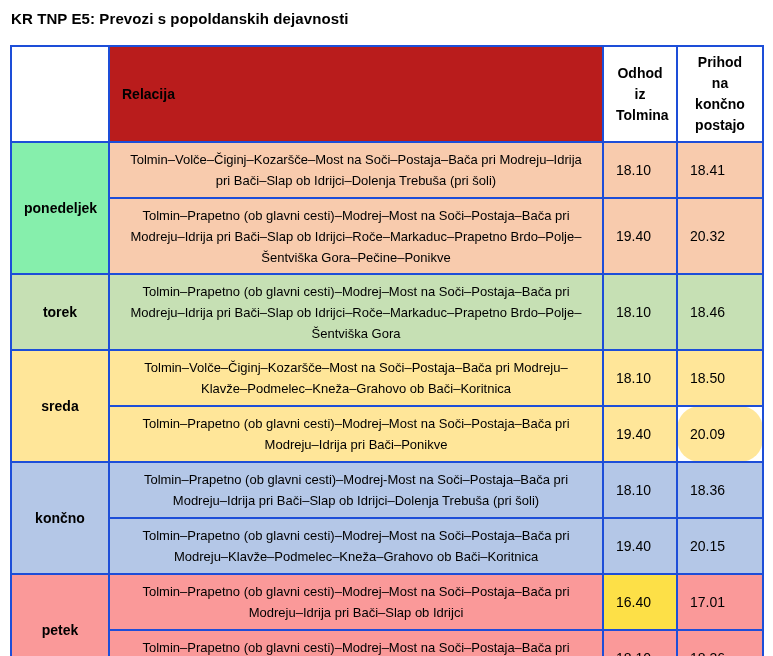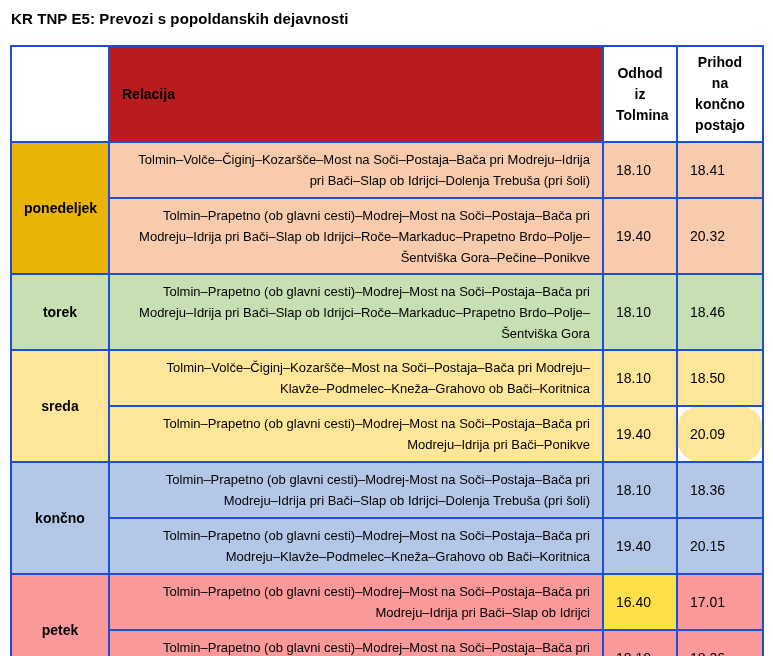--- a/index.html
+++ b/index.html
@@ -61,21 +61,21 @@
     font-weight: bold;
     padding: 5px 4px;
   }
   td.day-cell {
     text-align: center;
     font-weight: bold;
     font-size: 14px;
     padding: 5px 2px;
   }
   td.route-cell {
-    text-align: right;
+    text-align: center;
     font-size: 13px;
   }
   td.time-cell {
     font-size: 14px;
     padding: 5px 2px;
   }
   tr.line2 td { height: 44px; }
   tr.line3 td { height: 64px; }
 </style>
 </head>
@@ -95,21 +95,21 @@
     <thead>
       <tr>
         <th class="h-blank"></th>
         <th class="h-route">Relacija</th>
         <th class="h-time">Odhod iz Tolmina</th>
         <th class="h-time">Prihod na končno postajo</th>
       </tr>
     </thead>
     <tbody id="schedule-body">
         <tr class="line2">
-          <td class="day-cell" rowspan="2" style="background: #eab308;">ponedeljek</td>
+          <td class="day-cell" rowspan="2" style="background: #86efac;">ponedeljek</td>
           <td class="route-cell" style="background: rgb(248, 203, 173);">Tolmin–Volče–Čiginj–Kozaršče–Most na Soči–Postaja–Bača pri Modreju–Idrija pri Bači–Slap ob Idrijci–Dolenja Trebuša (pri šoli)</td>
           <td class="time-cell" style="background: rgb(248, 203, 173);">18.10</td>
           <td class="time-cell" style="background: rgb(248, 203, 173);">18.41</td>
         </tr>
         <tr class="line3">
           <td class="route-cell" style="background: rgb(248, 203, 173);">Tolmin–Prapetno (ob glavni cesti)–Modrej–Most na Soči–Postaja–Bača pri Modreju–Idrija pri Bači–Slap ob Idrijci–Roče–Markaduc–Prapetno Brdo–Polje–Šentviška Gora–Pečine–Ponikve</td>
           <td class="time-cell" style="background: rgb(248, 203, 173);">19.40</td>
           <td class="time-cell" style="background: rgb(248, 203, 173);">20.32</td>
         </tr>
         <tr class="line3">

